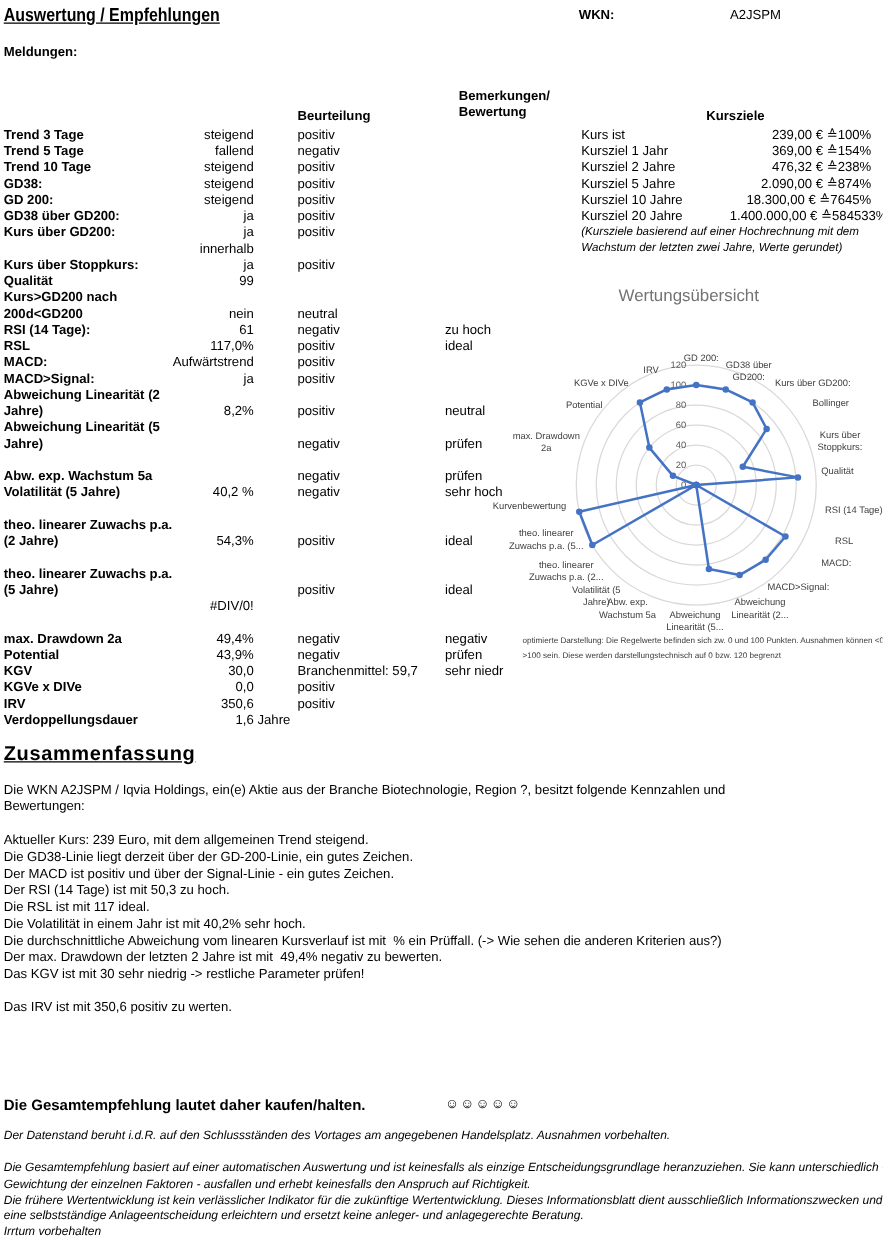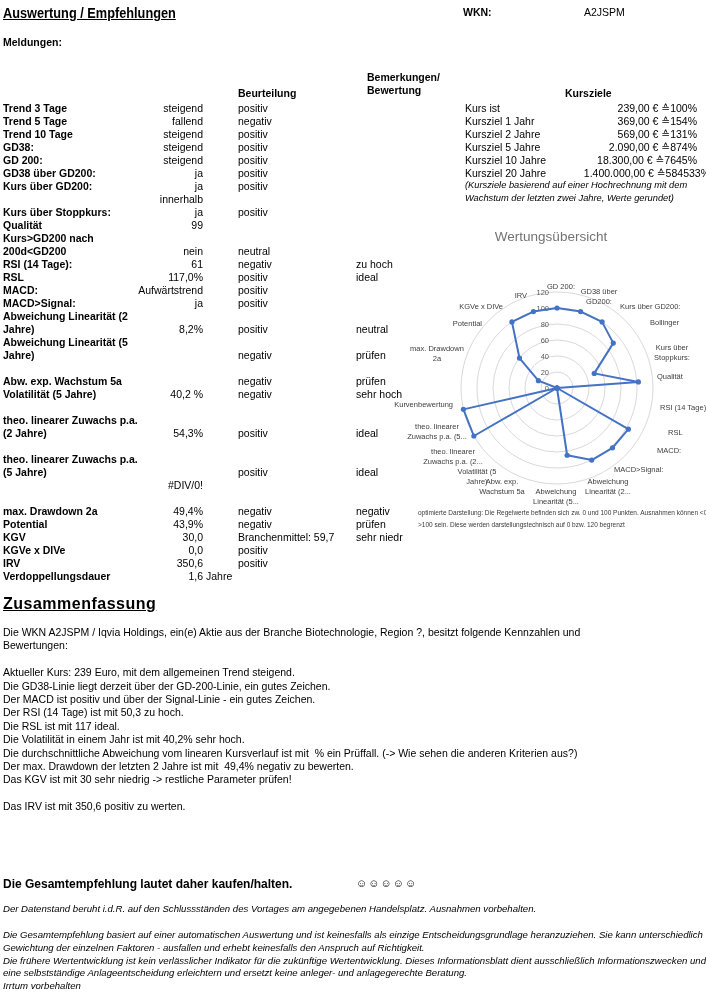--- a/index.html
+++ b/index.html
@@ -229,21 +229,21 @@
     <div class="krow" style="top: 102px;">
       <span class="klbl">Kurs ist</span>
       <span class="kval">239,00 € ≙100%</span>
     </div>
     <div class="krow" style="top: 115px;">
       <span class="klbl">Kursziel 1 Jahr</span>
       <span class="kval">369,00 € ≙154%</span>
     </div>
     <div class="krow" style="top: 128px;">
       <span class="klbl">Kursziel 2 Jahre</span>
-      <span class="kval">569,00 € ≙131%</span>
+      <span class="kval">476,32 € ≙238%</span>
     </div>
     <div class="krow" style="top: 141px;">
       <span class="klbl">Kursziel 5 Jahre</span>
       <span class="kval">2.090,00 € ≙874%</span>
     </div>
     <div class="krow" style="top: 154px;">
       <span class="klbl">Kursziel 10 Jahre</span>
       <span class="kval">18.300,00 € ≙7645%</span>
     </div>
     <div class="krow" style="top: 167px;">

